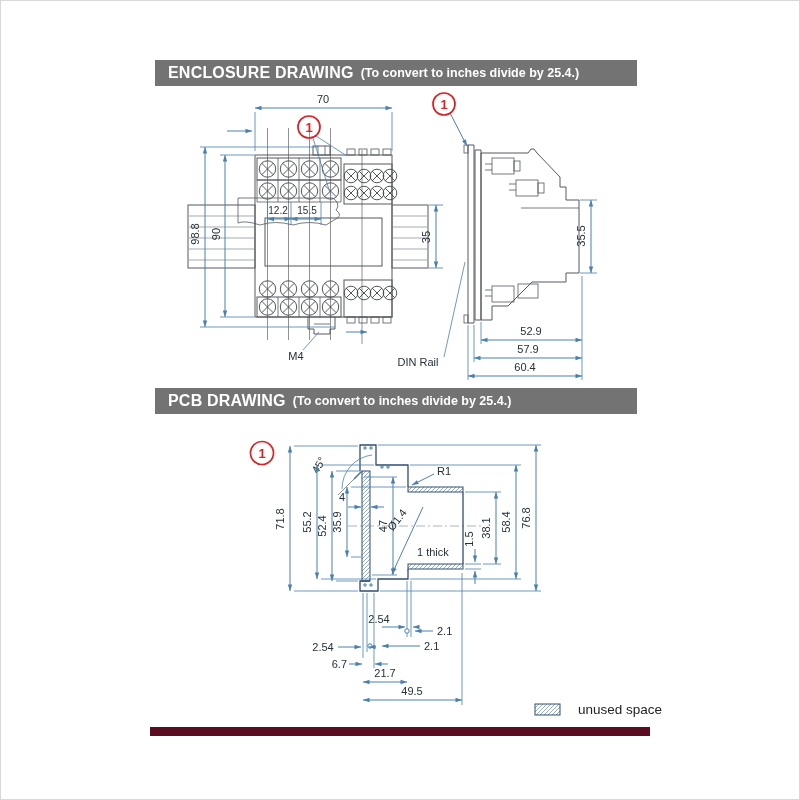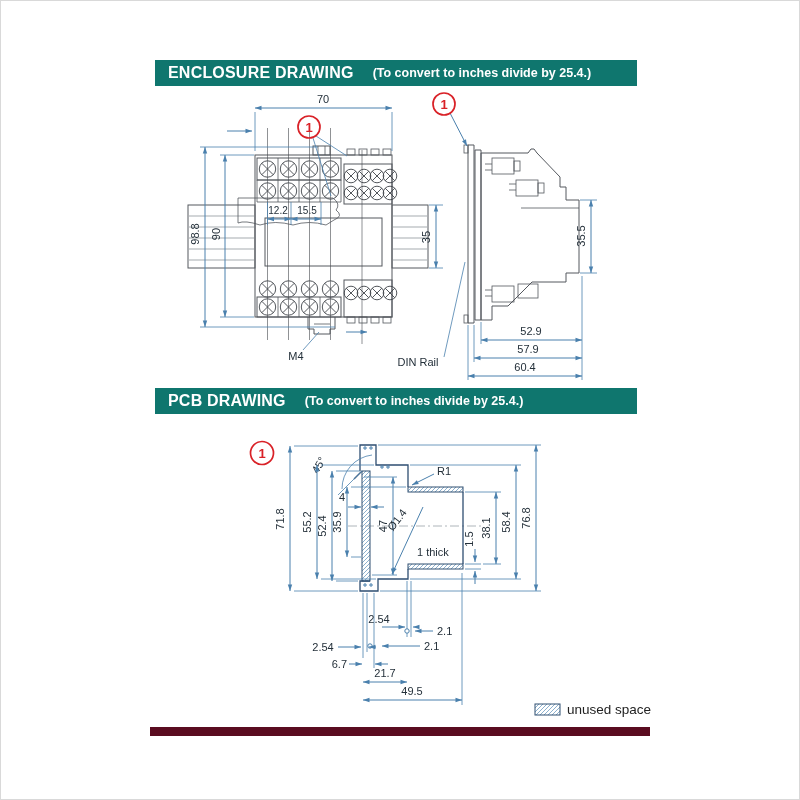--- a/index.html
+++ b/index.html
@@ -1,22 +1,22 @@
 <!DOCTYPE html>
 <html><head>
 <meta charset="utf-8">
 <style>
   html,body{margin:0;padding:0;}
   body{width:800px;height:800px;background:#ffffff;position:relative;
        font-family:"Liberation Sans",sans-serif;overflow:hidden;}
   .page-border{position:absolute;left:0;top:0;right:0;bottom:0;border:1px solid #d9d9d9;pointer-events:none;}
-  .hdr{position:absolute;left:155px;width:482px;height:26px;background:#0f766e;color:#fff;
+  .hdr{position:absolute;left:155px;width:482px;height:26px;background:#737373;color:#fff;
        display:flex;align-items:center;padding-left:13px;box-sizing:border-box;}
   .hdr .t{font-weight:bold;font-size:16px;letter-spacing:.2px;white-space:nowrap;}
-  .hdr .s{font-weight:bold;font-size:12.5px;margin-left:19px;white-space:nowrap;}
+  .hdr .s{font-weight:bold;font-size:12.5px;margin-left:7px;white-space:nowrap;}
   #hdr1{top:60px;} #hdr2{top:388px;align-items:center;}
   .botbar{position:absolute;left:150px;top:727px;width:500px;height:9px;background:#5a0c20;}
   svg{position:absolute;overflow:visible;}
   .ol{stroke:#54585e;stroke-width:1;fill:none;}
   .olf{stroke:#54585e;stroke-width:.8;fill:none;}
   .pol{stroke:#2e4e71;stroke-width:1.3;fill:none;}
   .dim,.ext,.lead,.arc{stroke:#4a80ad;fill:none;}
   .dim{stroke-width:1;}.ext{stroke-width:.8;}.lead{stroke-width:1;}.arc{stroke-width:.8;}
   .ah{fill:#4a80ad;stroke:none;}
   .cl{stroke:#44484e;stroke-width:.6;fill:none;}
@@ -24,21 +24,21 @@
   .dt{font-size:11px;fill:#24303a;}
   .dts{font-size:10px;fill:#24303a;}
   .cen{stroke:#9aa2a8;stroke-width:.8;stroke-dasharray:9 3 2 3;fill:none;}
   .crx{stroke:#4a80ad;stroke-width:1;fill:none;}
   .hatch{stroke:#2e4e71;stroke-width:1;fill:none;}
   .hatchlines line{stroke:#6f9cc0;stroke-width:.8;}
   .screw circle,.screw line{stroke:#3f444a;stroke-width:.9;fill:none;}
   .callout circle{stroke:#d92127;stroke-width:1.7;fill:none;}
   .callout text{fill:#d92127;font-size:13px;font-weight:bold;text-anchor:middle;}
   .hole{stroke:#4a80ad;fill:#fff;stroke-width:1;}
-  .legend{position:absolute;left:534px;top:702px;display:flex;align-items:center;gap:5px;}
+  .legend{position:absolute;left:534px;top:702px;display:flex;align-items:center;gap:16px;}
   .legend .lbl{font-size:13.5px;color:#222;}
 </style>
 </head>
 <body>
 
 <div class="page-border"></div>
 
 <div class="hdr" id="hdr1">
   <span class="t">ENCLOSURE DRAWING</span>
   <span class="s">(To convert to inches divide by 25.4.)</span>

